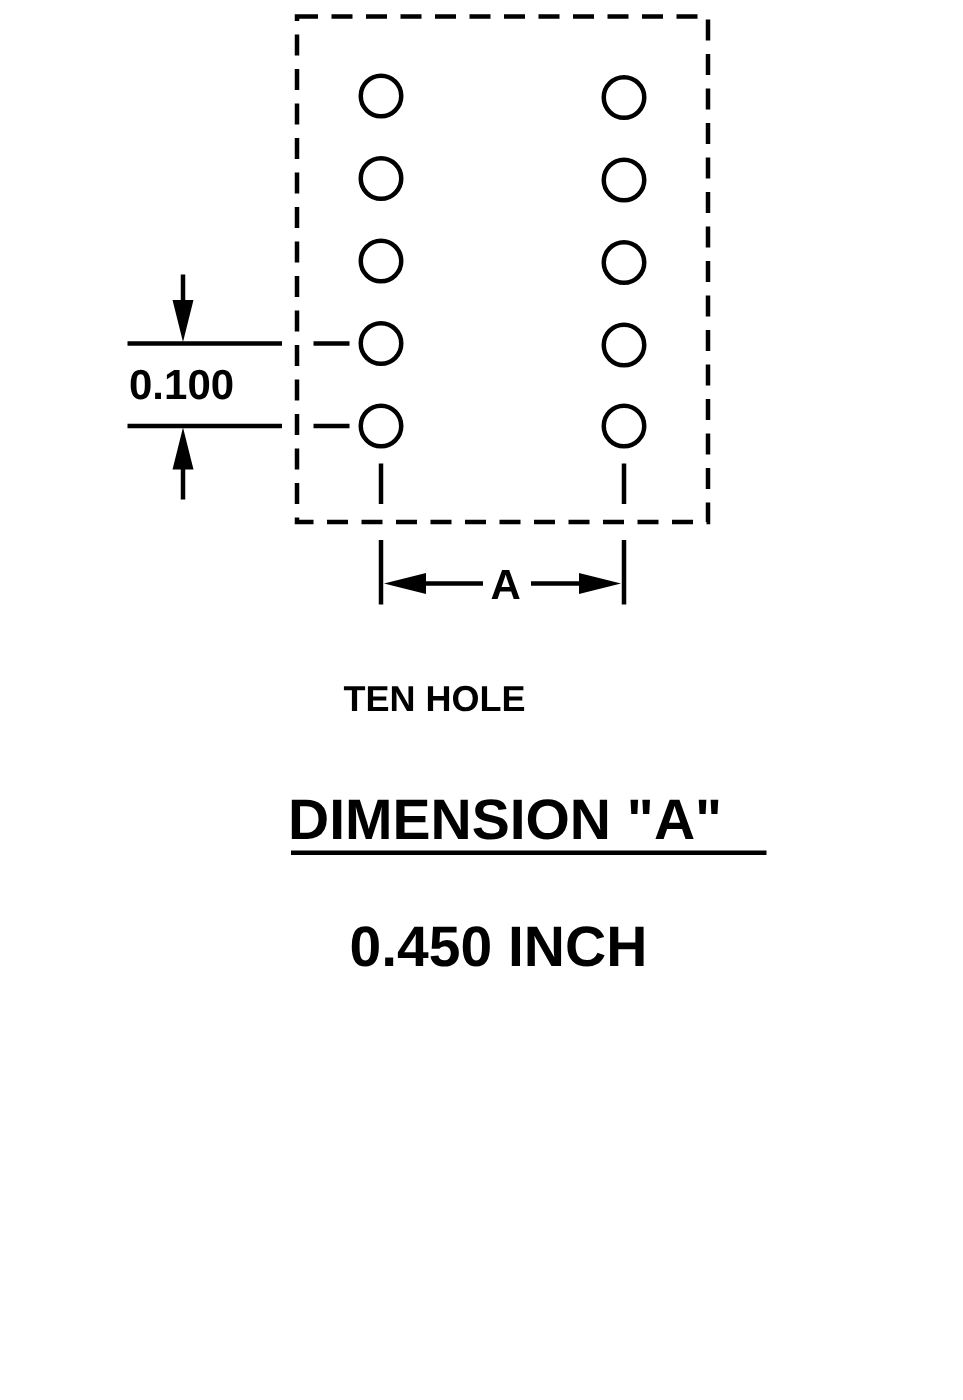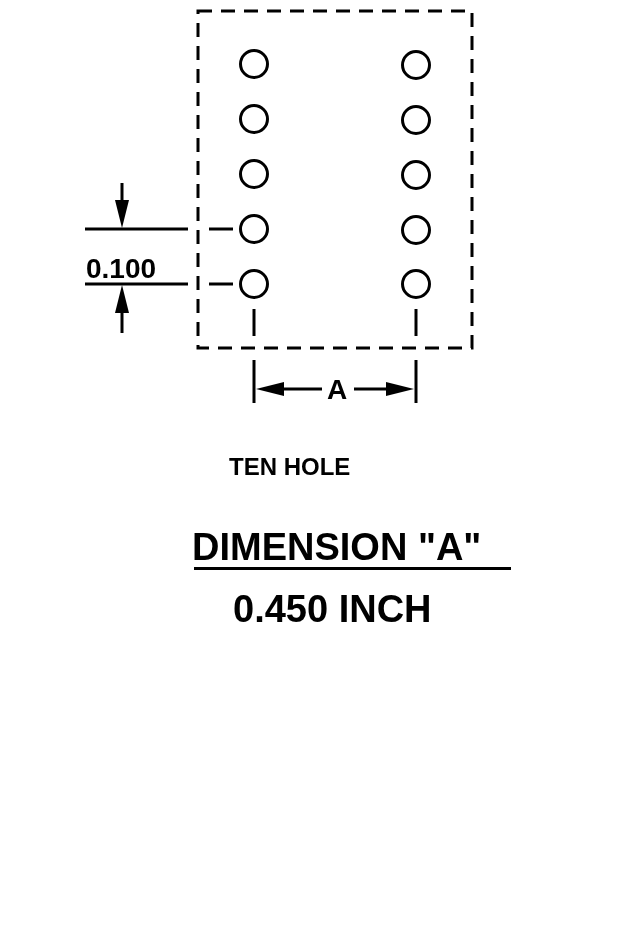--- a/index.html
+++ b/index.html
@@ -1,23 +1,23 @@
 <!DOCTYPE html>
 <html><head>
   <meta charset="utf-8">
   <style>
     html, body { margin: 0; padding: 0; background: #ffffff; }
     body { width: 642px; height: 933px; position: relative; overflow: hidden; font-family: "Liberation Sans", sans-serif; }
     #drawing { position: absolute; left: 0; top: 0; }
     .lbl { position: absolute; font-family: "Liberation Sans", sans-serif; font-weight: bold; color: #000; white-space: nowrap; line-height: 1; }
-    #dim-small { left: 86px; top: 255px; font-size: 28px; }
+    #dim-small { left: 86px; top: 243px; font-size: 28px; }
     #dim-a { left: 327px; top: 376px; font-size: 28px; }
     #title { left: 229px; top: 455px; font-size: 24px; }
     #dim-header { left: 192px; top: 528px; font-size: 38px; }
-    #dim-value { left: 233px; top: 590px; font-size: 38px; }
+    #dim-value { left: 233px; top: 613px; font-size: 38px; }
     #rule { position: absolute; left: 194px; top: 567px; width: 317px; height: 3px; background: #000; }
   </style>
 </head>
 <body>
 
 <svg id="drawing" width="642" height="933" viewBox="0 0 642 933">
   <defs>
     <marker id="arrow" viewBox="0 0 10 10" refX="10" refY="5" markerWidth="8" markerHeight="8" orient="auto-start-reverse" markerUnits="userSpaceOnUse">
     </marker>
   </defs>

